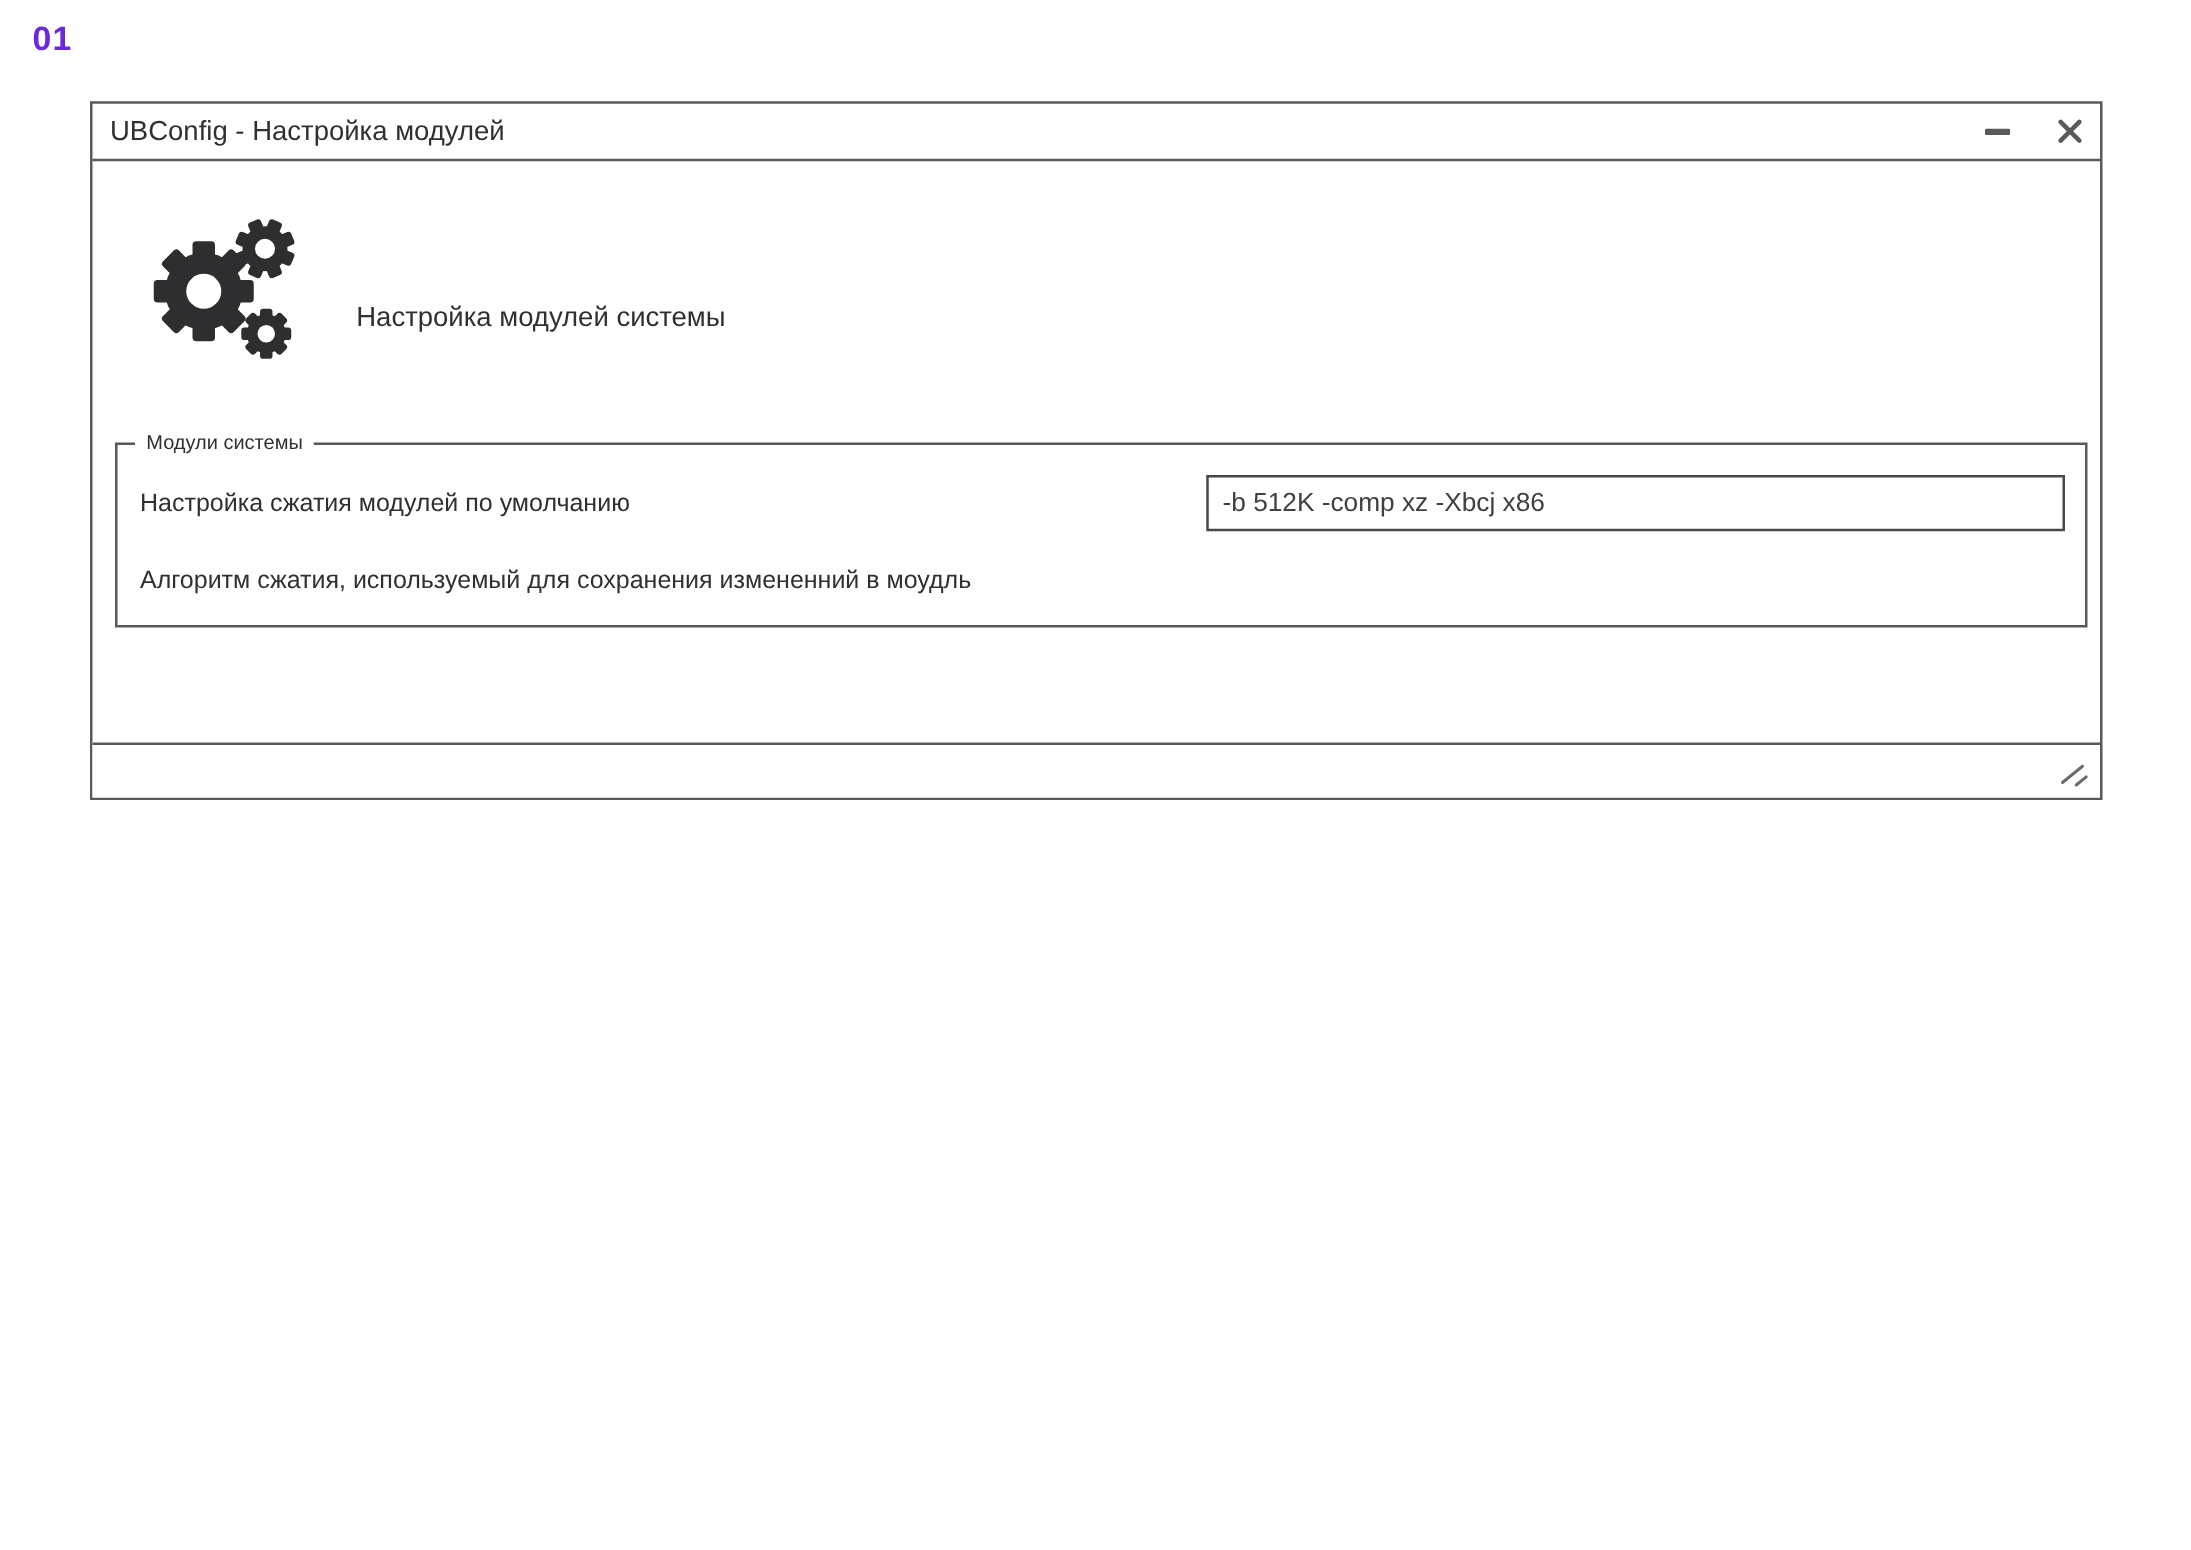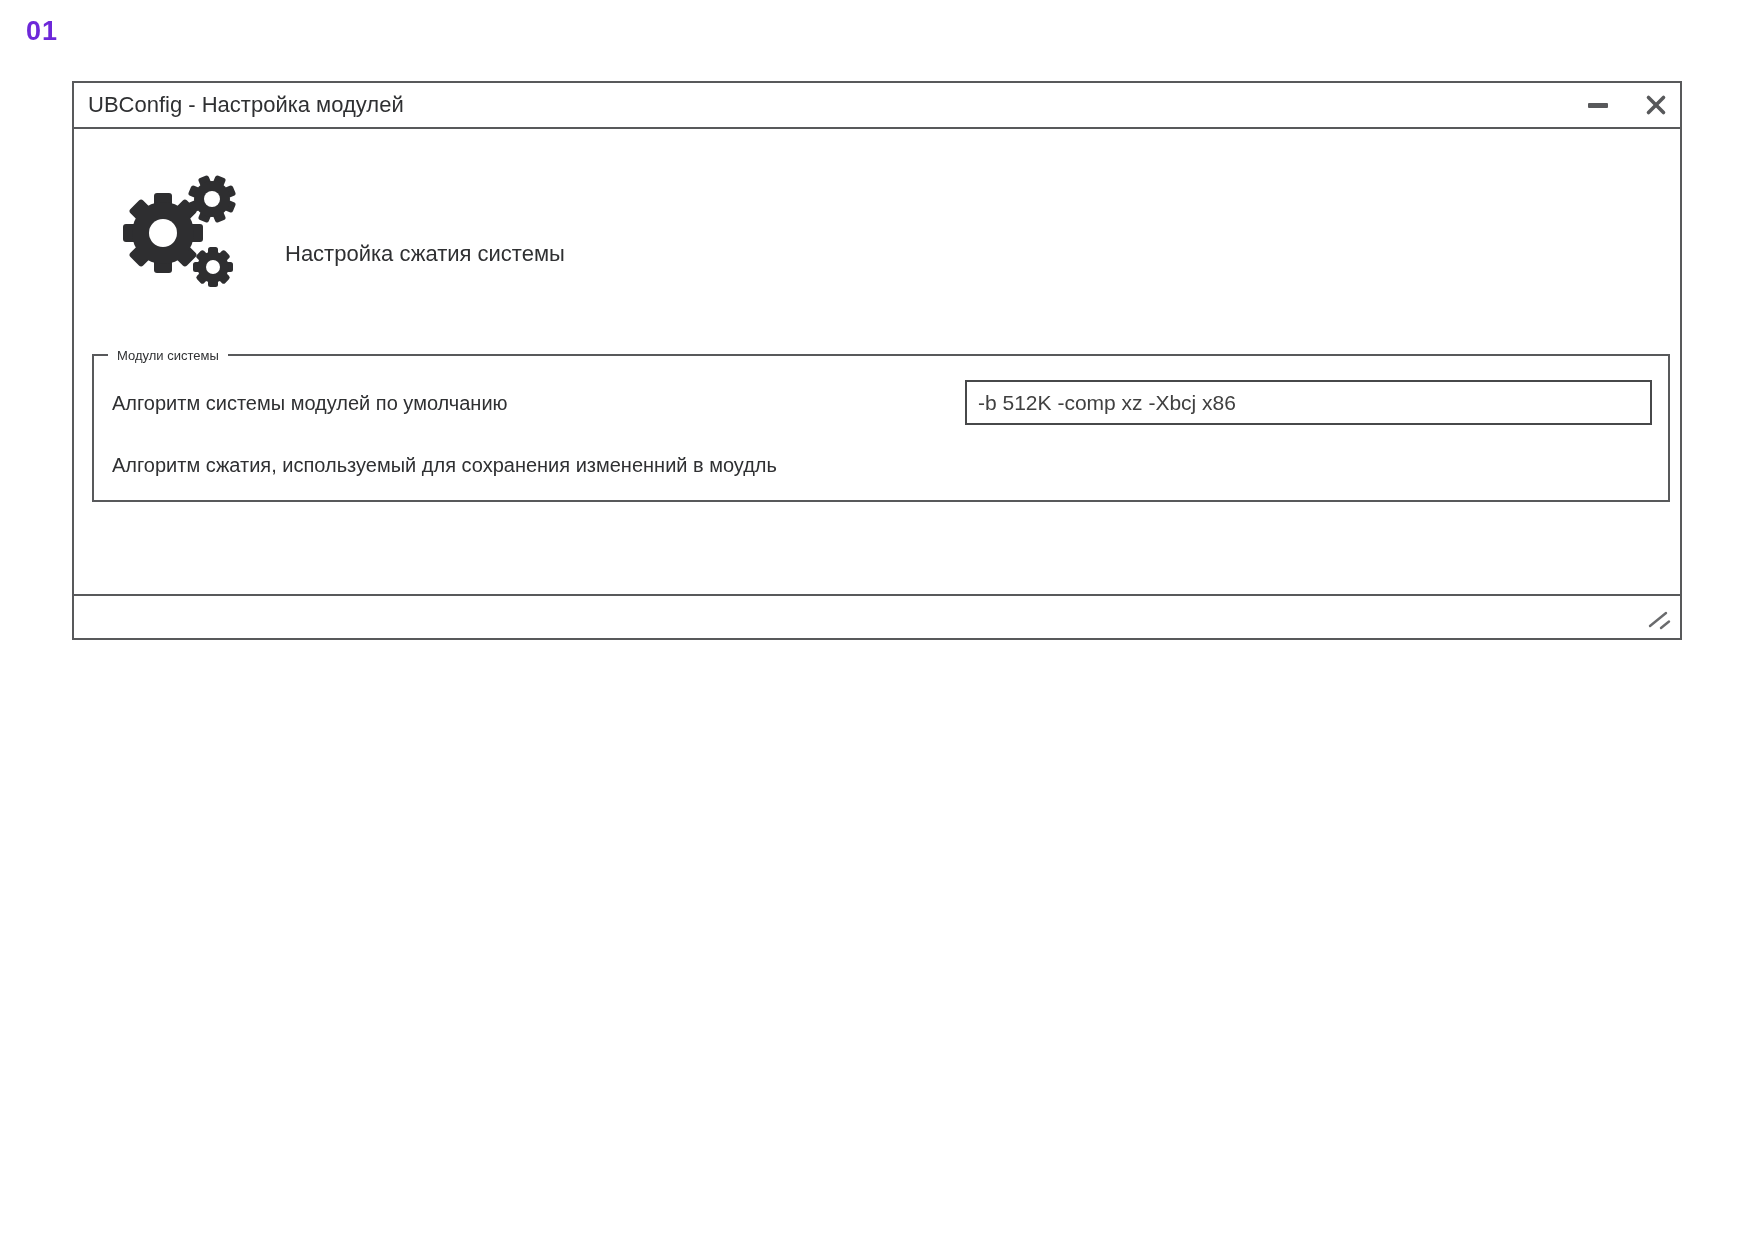--- a/index.html
+++ b/index.html
@@ -35,21 +35,21 @@
   .app-icon{position:absolute;left:36px;top:20px;}
   .section-heading{
     position:absolute;left:211px;top:112px;font-size:22px;color:#2f3032;
   }
   .groupbox{
     position:absolute;left:18px;top:225px;width:1578px;height:148px;
     border:2px solid #58595b;box-sizing:border-box;background:#ffffff;
   }
   .groupbox .legend{
     position:absolute;top:0;left:14px;transform:translateY(-55%);
-    background:#ffffff;padding:0 9px;font-size:13px;color:#2f3032;white-space:nowrap;
+    background:#ffffff;padding:0 9px;font-size:16px;color:#2f3032;white-space:nowrap;
   }
   .field-row{position:absolute;left:0;right:0;height:45px;}
   .field-row.row-0{top:24px;}
   .field-row.row-1{top:86px;}
   .field-label{
     position:absolute;left:18px;top:50%;transform:translateY(-50%);
     font-size:20px;color:#2f3032;white-space:nowrap;
   }
   .field-input{
     position:absolute;left:871px;top:0;width:687px;height:45px;
@@ -130,27 +130,27 @@
           <rect x="98" y="98" width="10" height="21" rx="2.5" transform="rotate(180 103 118)"></rect>
           <rect x="98" y="98" width="10" height="21" rx="2.5" transform="rotate(225 103 118)"></rect>
           <rect x="98" y="98" width="10" height="21" rx="2.5" transform="rotate(270 103 118)"></rect>
           <rect x="98" y="98" width="10" height="21" rx="2.5" transform="rotate(315 103 118)"></rect>
         </g>
         <circle cx="103" cy="118" r="15.5"></circle>
         <circle cx="103" cy="118" r="7" fill="#ffffff"></circle>
       </g>
     </svg>
 
-    <div class="section-heading">Настройка сжатия системы</div>
+    <div class="section-heading">Настройка модулей системы</div>
 
     <div class="groupbox">
       <span class="legend">Модули системы</span>
 
       <div class="field-row row-0">
-        <span class="field-label">Алгоритм системы модулей по умолчанию</span>
+        <span class="field-label">Настройка сжатия модулей по умолчанию</span>
         <input class="field-input" type="text" value="-b 512K -comp xz -Xbcj x86" style="">
       </div>
 
       <div class="field-row row-1">
         <span class="field-label">Алгоритм сжатия, используемый для сохранения измененний в моудль</span>
       </div>
     </div>
 
   </div>
 

